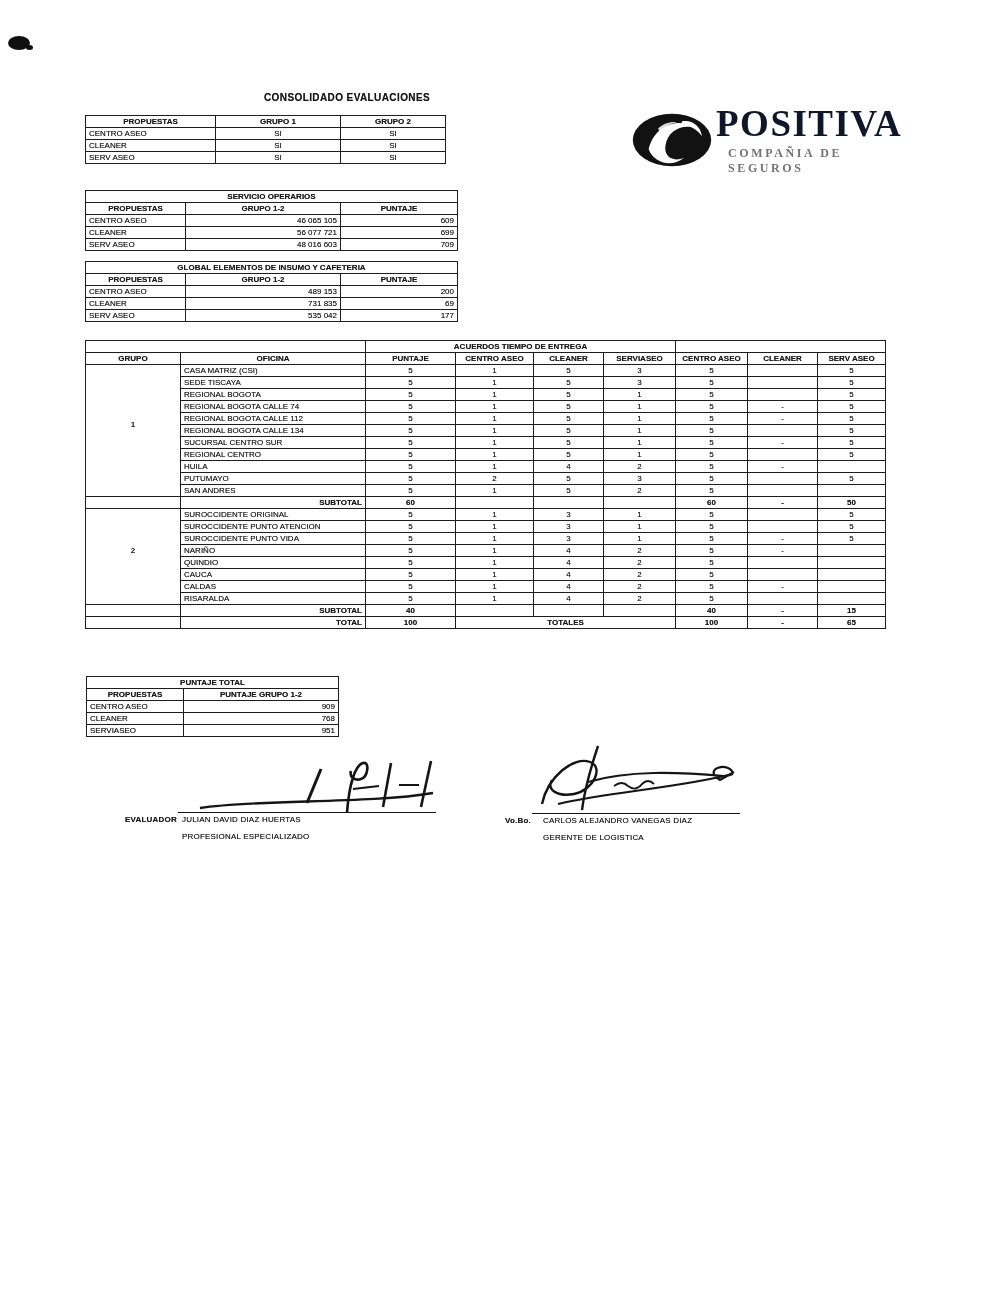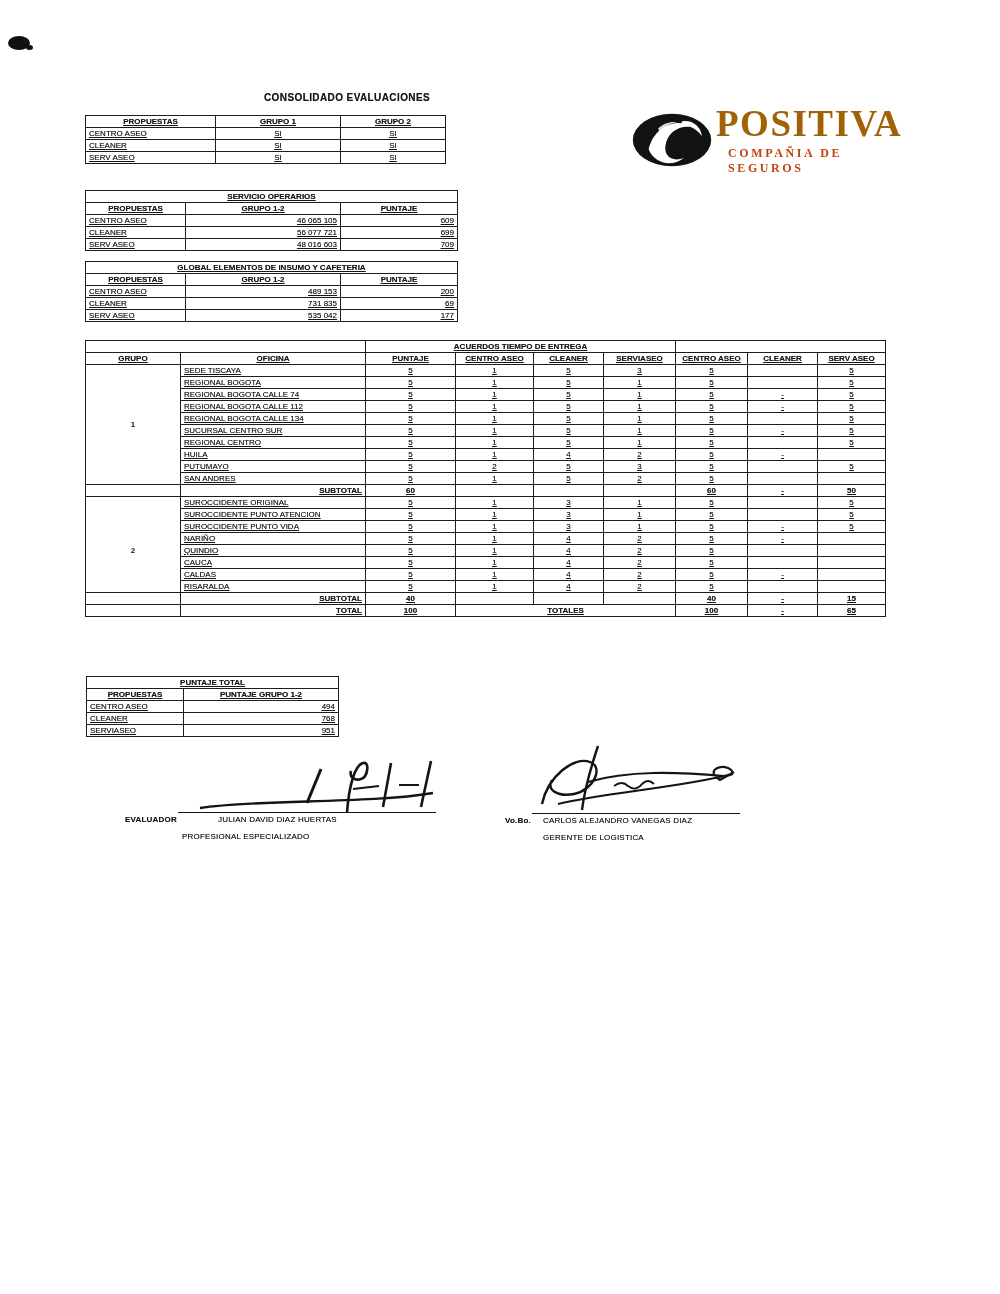--- a/index.html
+++ b/index.html
@@ -3,42 +3,42 @@
 <meta charset="utf-8">
 <style>
   html,body{margin:0;padding:0;background:#ffffff;}
   #page{position:relative;width:1000px;height:1000px;background:#fff;
         font-family:"Liberation Sans",sans-serif;color:#161616;overflow:hidden;}
   #page *{box-sizing:border-box;}
   .artifact{position:absolute;background:#101010;border-radius:50%;}
   .doc-title{position:absolute;left:264px;top:92px;font-size:10px;font-weight:bold;letter-spacing:.4px;
              text-shadow:0 0 .4px rgba(0,0,0,.55);}
   
-  table.t{position:absolute;border-collapse:collapse;table-layout:fixed;border:1.4px solid #181818;text-decoration:underline;}
+  table.t{position:absolute;border-collapse:collapse;table-layout:fixed;border:1.4px solid #181818;}
   table.t th,table.t td{border:1px solid #1d1d1d;font-size:8px;line-height:10px;height:12px;
         padding:0 3px;white-space:nowrap;overflow:hidden;text-shadow:0 0 .4px rgba(0,0,0,.5);}
   table.t th{font-weight:bold;text-align:center;}
   td.lbl{text-align:left;}
   .c{text-align:center;} .r{text-align:right;} .b{font-weight:bold;margin-left:36px;}
   .t1{left:85px;top:115px;width:360px;}
   .t2{left:85px;top:190px;width:372px;}
   .t3{left:85px;top:261px;width:372px;}
   .t4{left:86px;top:676px;width:252px;}
   .big{left:85px;top:340px;width:800px;padding-left:40px;}
   .big th,.big td{height:10px;font-size:7.5px;line-height:9px;padding:0 2px;}
   .big td.grupo{border-top:none;border-bottom:none;}
   .big td.ofi{text-align:left;text-transform:uppercase;}
   .grupo-label{position:absolute;font-size:8px;font-weight:bold;width:20px;text-align:center;}
   
   .logo{position:absolute;left:630px;top:106px;width:290px;height:64px;}
   .logo-emblem{position:absolute;left:0;top:4px;}
   .logo-name{position:absolute;left:86px;top:-4px;font-family:"Liberation Serif",serif;font-weight:bold;
-             font-size:37px;letter-spacing:1.5px;color:#a16207;}
+             font-size:37px;letter-spacing:1.5px;color:#0f172a;}
   .logo-sub{position:absolute;left:98px;top:40px;font-family:"Liberation Serif",serif;font-size:12px;
-            letter-spacing:2.6px;color:#c2410c;font-variant:small-caps;font-weight:bold;}
+            letter-spacing:2.6px;color:#737373;font-variant:small-caps;font-weight:bold;}
   
   .sig-line{position:absolute;height:1.4px;background:#141414;}
   .sig-text{position:absolute;font-size:8px;letter-spacing:.2px;text-shadow:0 0 .4px rgba(0,0,0,.5);}
   .sig-svg{position:absolute;}
 </style>
 </head>
 <body>
 
 <div id="page">
 
@@ -188,20 +188,31 @@
         <th>CENTRO ASEO</th>
         <th>CLEANER</th>
         <th>SERVIASEO</th>
         <th>CENTRO ASEO</th>
         <th>CLEANER</th>
         <th>SERV ASEO</th>
       </tr>
     </thead>
     <tbody>
 
+    <tr>
+        <td class="grupo"></td>
+        <td class="ofi">CASA MATRIZ (CSI)</td>
+        <td class="c">5</td>
+        <td class="c">1</td>
+        <td class="c">5</td>
+        <td class="c">3</td>
+        <td class="c">5</td>
+        <td class="c"></td>
+        <td class="c">5</td>
+      </tr>
         <tr>
         <td class="grupo"></td>
         <td class="ofi">SEDE TISCAYA</td>
         <td class="c">5</td>
         <td class="c">1</td>
         <td class="c">5</td>
         <td class="c">3</td>
         <td class="c">5</td>
         <td class="c"></td>
         <td class="c">5</td>
@@ -447,21 +458,21 @@
       </tr>
       <tr>
         <th>PROPUESTAS</th>
         <th>PUNTAJE GRUPO 1-2</th>
       </tr>
     </thead>
     <tbody>
 
     <tr>
         <td class="lbl">CENTRO ASEO</td>
-        <td class="r">494</td>
+        <td class="r">909</td>
       </tr>
         <tr>
         <td class="lbl">CLEANER</td>
         <td class="r">768</td>
       </tr>
         <tr>
         <td class="lbl">SERVIASEO</td>
         <td class="r">951</td>
       </tr>
       </tbody>
@@ -471,21 +482,21 @@
     <path d="M5,53 C60,44 175,49 238,38" fill="none" stroke="#141414" stroke-width="2.4"></path>
     <path d="M112,48 l14,-34" fill="none" stroke="#141414" stroke-width="3"></path>
     <path d="M152,58 c2,-28 8,-48 16,-50 c7,-2 5,14 -2,16 c-6,2 -12,-2 -10,-8" fill="none" stroke="#141414" stroke-width="2.6"></path>
     <path d="M158,34 l26,-3" fill="none" stroke="#141414" stroke-width="2"></path>
     <path d="M196,8 l-8,44" fill="none" stroke="#141414" stroke-width="2.6"></path>
     <path d="M204,30 h20" fill="none" stroke="#141414" stroke-width="2"></path>
     <path d="M236,6 l-10,46" fill="none" stroke="#141414" stroke-width="2.6"></path>
   </svg>
   <div class="sig-line" style="left:178px;top:812px;width:258px;"></div>
   <span class="sig-text" style="left:125px;top:815px;font-weight:bold;">EVALUADOR</span>
-  <span class="sig-text" style="left:182px;top:815px;margin-left:36px;">JULIAN DAVID DIAZ HUERTAS</span>
+  <span class="sig-text" style="left:182px;top:815px;">JULIAN DAVID DIAZ HUERTAS</span>
   <span class="sig-text" style="left:182px;top:832px;text-align:center;">PROFESIONAL ESPECIALIZADO</span>
 
   <svg class="sig-svg" style="left:528px;top:742px;" width="220" height="72" viewBox="0 0 220 72">
     <path d="M14,62 C20,34 46,14 62,20 C76,25 66,48 46,52 C30,55 18,48 24,38" fill="none" stroke="#141414" stroke-width="2.4"></path>
     <path d="M70,4 C62,28 56,52 54,68" fill="none" stroke="#141414" stroke-width="2.4"></path>
     <path d="M60,40 C100,28 150,30 196,34 C204,34 208,30 200,26 C190,22 178,30 192,38 L206,30" fill="none" stroke="#141414" stroke-width="2.2"></path>
     <path d="M86,44 q8,-6 14,0 q8,6 14,-2 q6,-6 12,0" fill="none" stroke="#141414" stroke-width="1.8"></path>
     <path d="M30,62 C80,50 150,46 205,32" fill="none" stroke="#141414" stroke-width="2"></path>
   </svg>
   <div class="sig-line" style="left:532px;top:813px;width:208px;"></div>

